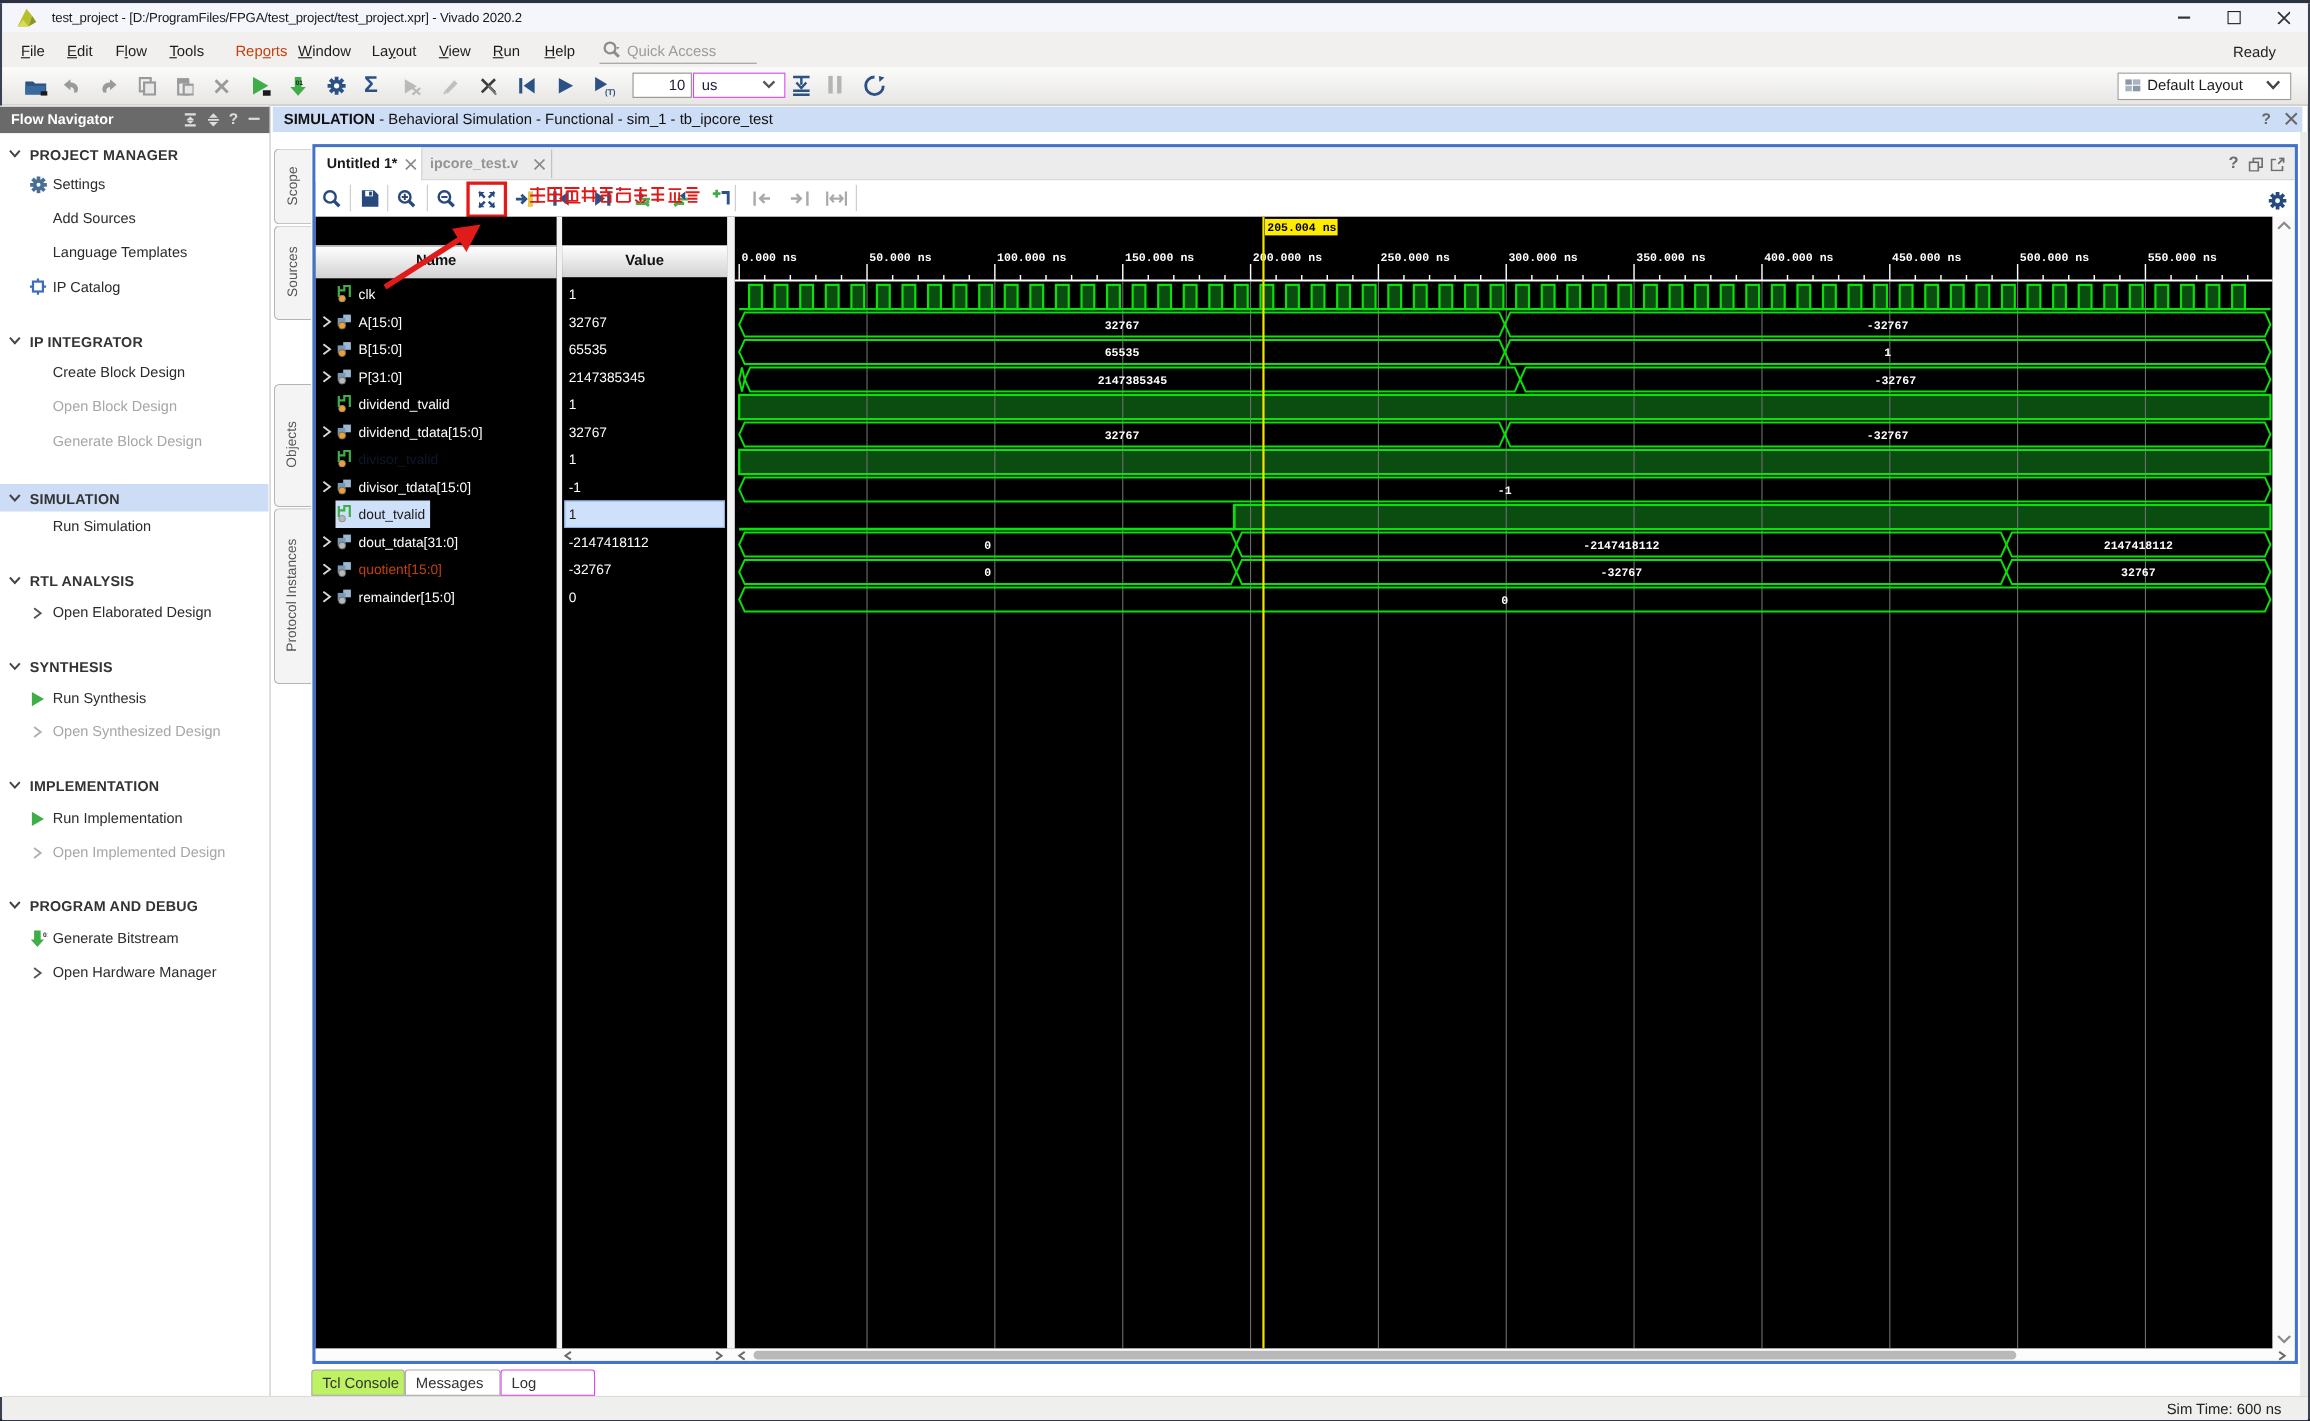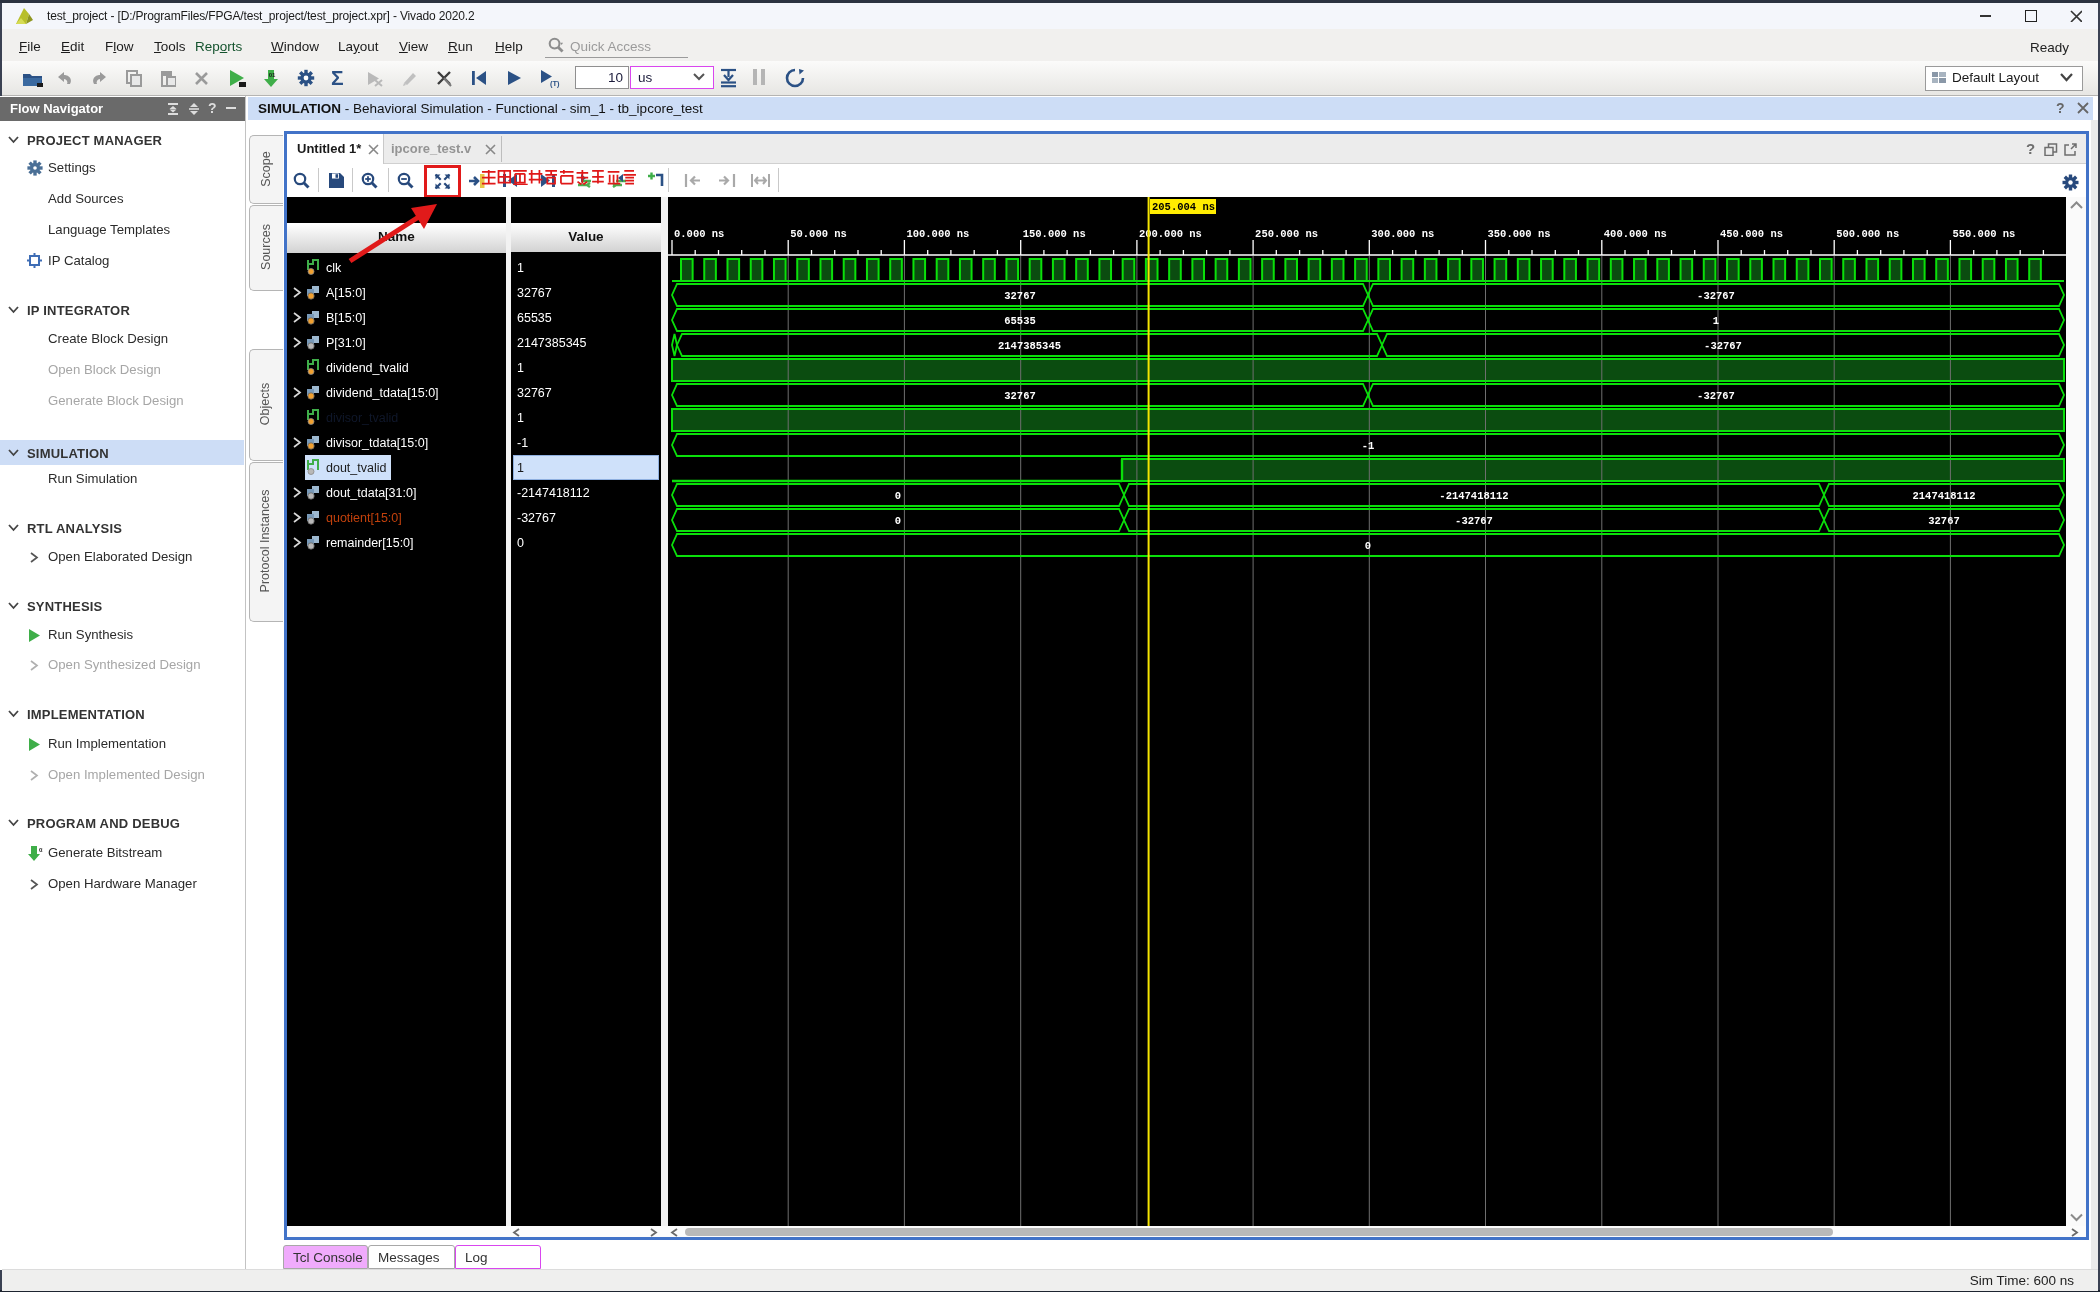--- a/index.html
+++ b/index.html
@@ -24,21 +24,21 @@
 <div class="abs" style="left:1980px;top:14.5px;width:11px;height:2px;background:#333"></div>
 <div class="abs" style="left:2025px;top:10px;width:10px;height:10px;border:1.8px solid #222"></div>
 <svg class="abs" style="left:2070px;top:10px" width="12" height="12" viewBox="0 0 12 12">
     <path d="M1,1 L12,12 M12,1 L1,12" stroke="#333" stroke-width="1.6"></path>
   </svg>
 <div class="abs" style="left:2px;top:29px;width:2096px;height:32px;background:#f1f0ee"></div>
 <div class="abs" style="left:19px;top:39px;font-size:13.5px;color:#1c1c1c"><u>F</u>ile</div>
 <div class="abs" style="left:61px;top:39px;font-size:13.5px;color:#1c1c1c"><u>E</u>dit</div>
 <div class="abs" style="left:105px;top:39px;font-size:13.5px;color:#1c1c1c">F<u>l</u>ow</div>
 <div class="abs" style="left:154px;top:39px;font-size:13.5px;color:#1c1c1c"><u>T</u>ools</div>
-<div class="abs" style="left:195px;top:39px;font-size:13.5px;color:#14532d">Rep<u>o</u>rts</div>
+<div class="abs" style="left:214px;top:39px;font-size:13.5px;color:#c2410c">Rep<u>o</u>rts</div>
 <div class="abs" style="left:271px;top:39px;font-size:13.5px;color:#1c1c1c"><u>W</u>indow</div>
 <div class="abs" style="left:338px;top:39px;font-size:13.5px;color:#1c1c1c">La<u>y</u>out</div>
 <div class="abs" style="left:399px;top:39px;font-size:13.5px;color:#1c1c1c"><u>V</u>iew</div>
 <div class="abs" style="left:448px;top:39px;font-size:13.5px;color:#1c1c1c"><u>R</u>un</div>
 <div class="abs" style="left:495px;top:39px;font-size:13.5px;color:#1c1c1c"><u>H</u>elp</div>
 <svg class="abs" style="left:548px;top:37px" width="16" height="16" viewBox="0 0 17 17">
     <circle cx="7" cy="7" r="5.2" fill="none" stroke="#8d8d8d" stroke-width="2.2"></circle>
     <line x1="10.8" y1="10.8" x2="15.5" y2="15.5" stroke="#8d8d8d" stroke-width="3"></line>
     <path d="M13,6 l3,0 l-1.5,2.5 Z" fill="#8d8d8d"></path>
   </svg>
@@ -769,20 +769,20 @@
     <path d="M2,1 L7,4.5 L2,8" fill="none" stroke="#6a6a6a" stroke-width="1.8"></path>
   </svg>
 <svg class="abs" style="left:670px;top:1228px" width="9" height="9" viewBox="0 0 9 9">
     <path d="M7,1 L2,4.5 L7,8" fill="none" stroke="#6a6a6a" stroke-width="1.8"></path>
   </svg>
 <div class="abs" style="left:685px;top:1228px;width:1148px;height:8px;background:#b9b9b9;border-radius:4px"></div>
 <svg class="abs" style="left:2070px;top:1228px" width="9" height="9" viewBox="0 0 9 9">
     <path d="M2,1 L7,4.5 L2,8" fill="none" stroke="#6a6a6a" stroke-width="1.8"></path>
   </svg>
 <div class="abs" style="left:2091px;top:120px;width:7px;height:1150px;background:#ebebeb"></div>
-<div class="abs" style="left:283px;top:1245px;width:85px;height:24px;background:#f0abfc;border:1px solid #a8a8a8;border-radius:3px 3px 0 0;box-sizing:border-box;font-size:13.5px;color:#333;padding:4px 0 0 9px">Tcl Console</div>
+<div class="abs" style="left:283px;top:1245px;width:85px;height:24px;background:#bef264;border:1px solid #a8a8a8;border-radius:3px 3px 0 0;box-sizing:border-box;font-size:13.5px;color:#333;padding:4px 0 0 9px">Tcl Console</div>
 <div class="abs" style="left:368px;top:1245px;width:87px;height:24px;background:#fff;border:1px solid #a8a8a8;border-radius:3px 3px 0 0;box-sizing:border-box;font-size:13.5px;color:#333;padding:4px 0 0 9px">Messages</div>
 <div class="abs" style="left:455px;top:1245px;width:86px;height:24px;background:#fff;border:1px solid #d946ef;border-radius:3px 3px 0 0;box-sizing:border-box;font-size:13.5px;color:#333;padding:4px 0 0 9px">Log</div>
 <div class="abs" style="left:2px;top:1269px;width:2096px;height:21px;background:#efefee;border-top:1px solid #dcdcdc"></div>
 <div class="abs" style="right:26px;top:1273px;font-size:13.5px;color:#222">Sim Time: 600 ns</div>
 <svg class="abs" style="left:340px;top:195px;z-index:40" width="110" height="75" viewBox="0 0 110 75">
     <line x1="10" y1="66" x2="88" y2="16" stroke="#e11a1a" stroke-width="5"></line>
     <path d="M97,9 L71,13 L84,34 Z" fill="#e11a1a"></path>
   </svg>
 </body></html>

